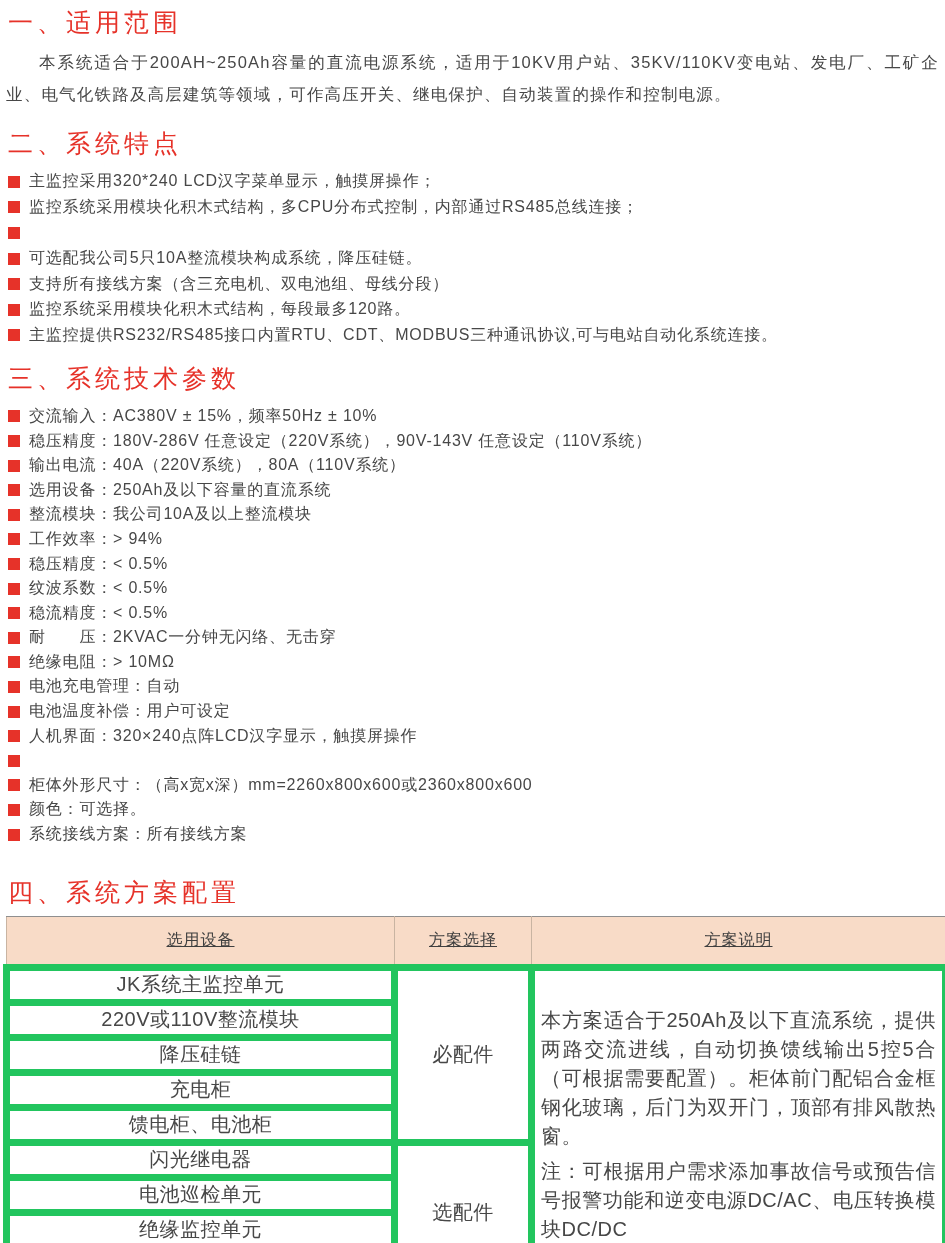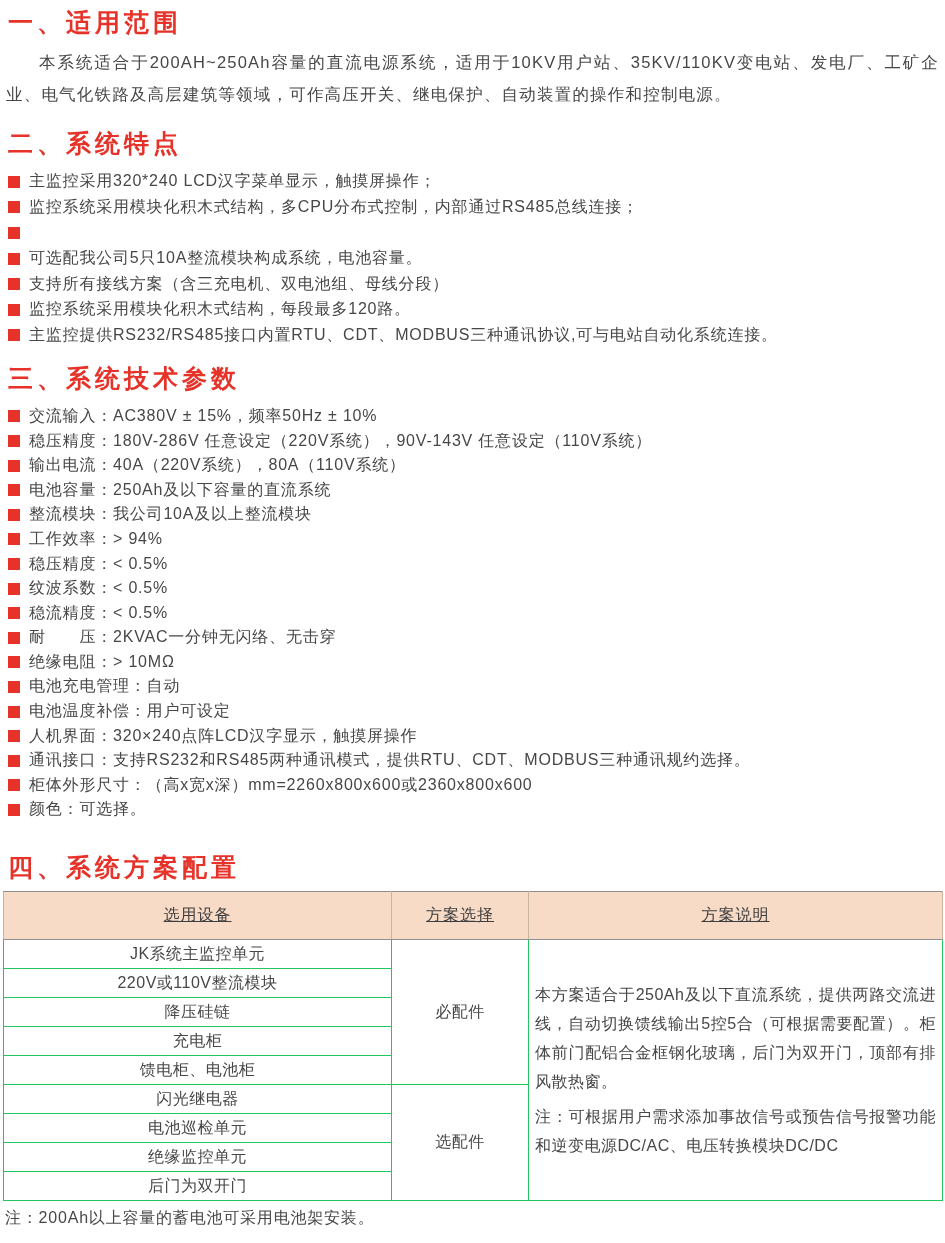--- a/index.html
+++ b/index.html
@@ -5,21 +5,21 @@
   html,body{margin:0;padding:0;}
   body{
     width:945px;height:1243px;overflow:hidden;
     background:#ffffff;
     font-family:"Liberation Sans","DejaVu Sans",sans-serif;
     color:#474747;
     padding-top:7px;box-sizing:border-box;
   }
   .section-title{
     color:#e63229;
-    font-size:25px;font-weight:bold;
+    font-size:25px;font-weight:normal;
     letter-spacing:4px;
     margin:0 0 0 8px;
     line-height:30px;
   }
   .intro-para{
     margin:9px 6px 0 6px;
     font-size:16.5px;line-height:32px;
     letter-spacing:1.2px;
     text-align:justify;
     text-indent:2em;
@@ -52,22 +52,22 @@
     font-size:16px;font-weight:normal;
     color:#3f3f3f;letter-spacing:1px;
     border:1px solid #c9b4a2;
     border-top:1px solid #8f8f8f;
     border-bottom:1px solid #8f8f8f;
     text-align:center;
     text-decoration:underline;
   }
   table.config td{
     height:28px;
-    font-size:16px;letter-spacing:0.5px;
-    border:1px solid #22c55e;
+    font-size:20px;letter-spacing:0.5px;
+    border:7px solid #22c55e;
     text-align:center;
     color:#474747;
     padding:0;
   }
   td.desc-cell{
     text-align:left;
     vertical-align:middle;
     padding:6px 26px 6px 46px;
     font-size:16.5px;
     line-height:29px;
@@ -93,21 +93,21 @@
     </div>
   <div class="bullet-row">
       <span class="bullet"></span>
       <span>监控系统采用模块化积木式结构，多CPU分布式控制，内部通过RS485总线连接；</span>
     </div>
   <div class="bullet-row">
       <span class="bullet"></span>
     </div>
   <div class="bullet-row">
       <span class="bullet"></span>
-      <span>可选配我公司5只10A整流模块构成系统，电池容量。</span>
+      <span>可选配我公司5只10A整流模块构成系统，降压硅链。</span>
     </div>
   <div class="bullet-row">
       <span class="bullet"></span>
       <span>支持所有接线方案（含三充电机、双电池组、母线分段）</span>
     </div>
   <div class="bullet-row">
       <span class="bullet"></span>
       <span>监控系统采用模块化积木式结构，每段最多120路。</span>
     </div>
   <div class="bullet-row">
@@ -125,21 +125,21 @@
   <div class="bullet-row">
       <span class="bullet"></span>
       <span>稳压精度：180V-286V 任意设定（220V系统），90V-143V 任意设定（110V系统）</span>
     </div>
   <div class="bullet-row">
       <span class="bullet"></span>
       <span>输出电流：40A（220V系统），80A（110V系统）</span>
     </div>
   <div class="bullet-row">
       <span class="bullet"></span>
-      <span>电池容量：250Ah及以下容量的直流系统</span>
+      <span>选用设备：250Ah及以下容量的直流系统</span>
     </div>
   <div class="bullet-row">
       <span class="bullet"></span>
       <span>整流模块：我公司10A及以上整流模块</span>
     </div>
   <div class="bullet-row">
       <span class="bullet"></span>
       <span>工作效率：&gt; 94%</span>
     </div>
   <div class="bullet-row">
@@ -169,29 +169,32 @@
   <div class="bullet-row">
       <span class="bullet"></span>
       <span>电池温度补偿：用户可设定</span>
     </div>
   <div class="bullet-row">
       <span class="bullet"></span>
       <span>人机界面：320×240点阵LCD汉字显示，触摸屏操作</span>
     </div>
   <div class="bullet-row">
       <span class="bullet"></span>
-      <span>通讯接口：支持RS232和RS485两种通讯模式，提供RTU、CDT、MODBUS三种通讯规约选择。</span>
     </div>
   <div class="bullet-row">
       <span class="bullet"></span>
       <span>柜体外形尺寸：（高x宽x深）mm=2260x800x600或2360x800x600</span>
     </div>
   <div class="bullet-row">
       <span class="bullet"></span>
       <span>颜色：可选择。</span>
+    </div>
+  <div class="bullet-row">
+      <span class="bullet"></span>
+      <span>系统接线方案：所有接线方案</span>
     </div>
 </div>
 
 <h2 class="section-title mt-sec4">四、系统方案配置</h2>
 
 <table class="config">
   <colgroup>
       <col style="width:388px">
       <col style="width:137px">
       <col style="width:414px">

